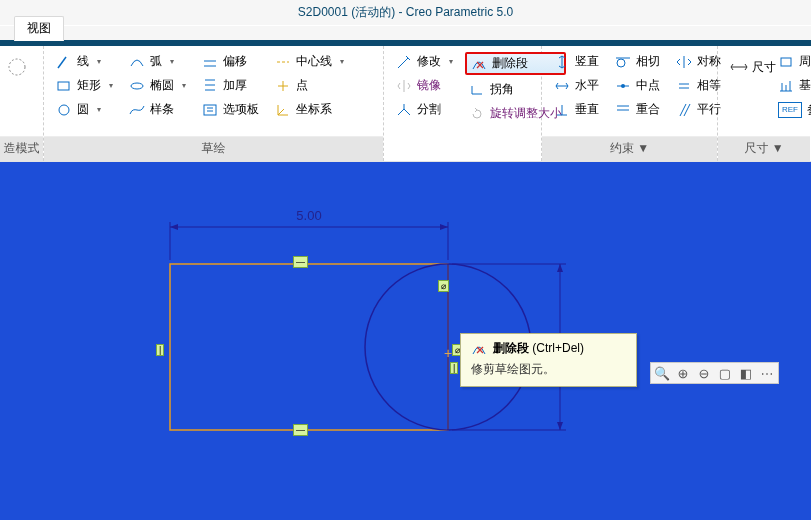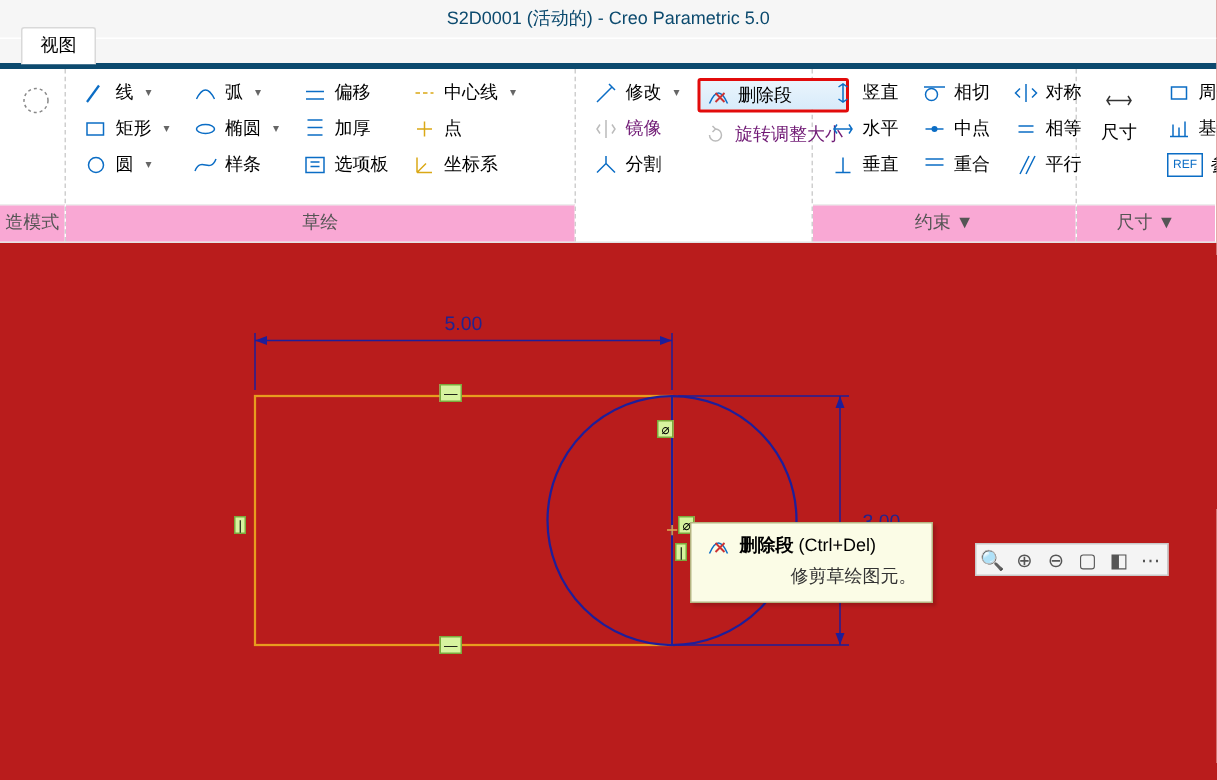--- a/index.html
+++ b/index.html
@@ -17,21 +17,21 @@
     background: #f6f6f6;
     display: flex;
     align-items: center;
     justify-content: center;
     border-bottom: 1px solid #ffffff;
   }
   .titlebar span { color:#0c4a6e; }
   .tabbar {
     height: 20px;
     background: #f6f6f6;
-    border-bottom: 4px solid #0c4a6e;
+    border-bottom: 6px solid #0c4a6e;
     display:flex;
     align-items:flex-end;
     padding-left: 14px;
   }
   .tab {
     padding: 3px 12px;
     border: 1px solid #d9d9d9;
     border-bottom: 1px solid #fff;
     background:#fff;
     border-radius: 2px 2px 0 0;
@@ -54,71 +54,70 @@
     flex:1;
     display:flex;
     gap:8px;
     padding: 6px 8px 0 8px;
   }
   .grouplabel {
     text-align:center;
     color:#555;
     font-size:12px;
     padding:3px 0 4px 0;
-    background:#f9a8d4;
+    background:#e5e5e5;
     border-top:1px solid #ededed;
   }
   .col { display:flex; flex-direction:column; gap:5px; }
   .btn {
     display:flex;
     align-items:center;
     gap:5px;
     padding:1px 4px;
     white-space:nowrap;
     color:#000;
   }
   .btn.big {
-    flex-direction:column;
+    flex-direction:row;
     gap:2px;
     width:40px;
     align-items:center;
     padding:4px 2px;
   }
   .btn.dis { color:#701a75; }
   .ico {
     width:16px; height:16px;
     display:flex; align-items:center; justify-content:center;
     font-size:13px;
   }
   .caret::after { content:"▾"; font-size:8px; color:#666; margin-left:3px; }
   .highlight {
     border: 2px solid #e20b0b;
     border-radius:2px;
     background: linear-gradient(#eaf4fc,#d7ebfa);
     padding:1px 4px !important;
   }
   .stagewrap {
     position:relative;
-    background:#b91c1c;
+    background:#1d4ed8;
     height: 358px;
   }
   .stage {
     position:absolute;
     left:0; top:0; right:0; bottom:0;
   }
   .tooltip {
     position:absolute;
-    left:460px; top:186px;
+    left:460px; top:171px;
     background:#fbfce6;
     border:1px solid #b5b582;
     padding:6px 10px 8px 10px;
     font-size:12px;
     box-shadow:2px 2px 2px rgba(0,0,0,.15);
-    width:162px;
-    text-align:right;
+    width:177px;
   }
   .tooltip .tttitle { display:flex; gap:6px; align-items:center; }
   .tooltip .ttdesc { margin-top:4px; color:#333; }
   .viewbar {
     position:absolute;
     left:650px; top:200px;
     display:flex; gap:3px; align-items:center;
     background:#f4f4f4;
     border:1px solid #c9c9c9;
     padding:1px 2px;
@@ -307,20 +306,28 @@
       </div>
       <div class="col">
         <div class="btn highlight">
             <span class="ico">
           <svg width="16" height="16">
                 <path d="M2 13 Q8 -1 14 13" stroke="#0b6dc5" fill="none"></path>
                 <path d="M6 6 L12 12 M12 6 L6 12" stroke="#c33" stroke-width="1.3"></path>
               </svg>
             </span>
             <span>删除段</span>
+          </div>
+        <div class="btn">
+            <span class="ico">
+          <svg width="16" height="16">
+                <path d="M3 4v8h10" stroke="#0b6dc5" fill="none"></path>
+              </svg>
+            </span>
+            <span>拐角</span>
           </div>
         <div class="btn dis">
             <span class="ico">
           <svg width="16" height="16">
                 <path d="M4 8a4 4 0 1 0 4-4" stroke="#bbb" fill="none"></path>
                 <path d="M6 2l2 2-2 2" stroke="#bbb" fill="none"></path>
               </svg>
             </span>
             <span>旋转调整大小</span>
           </div>

